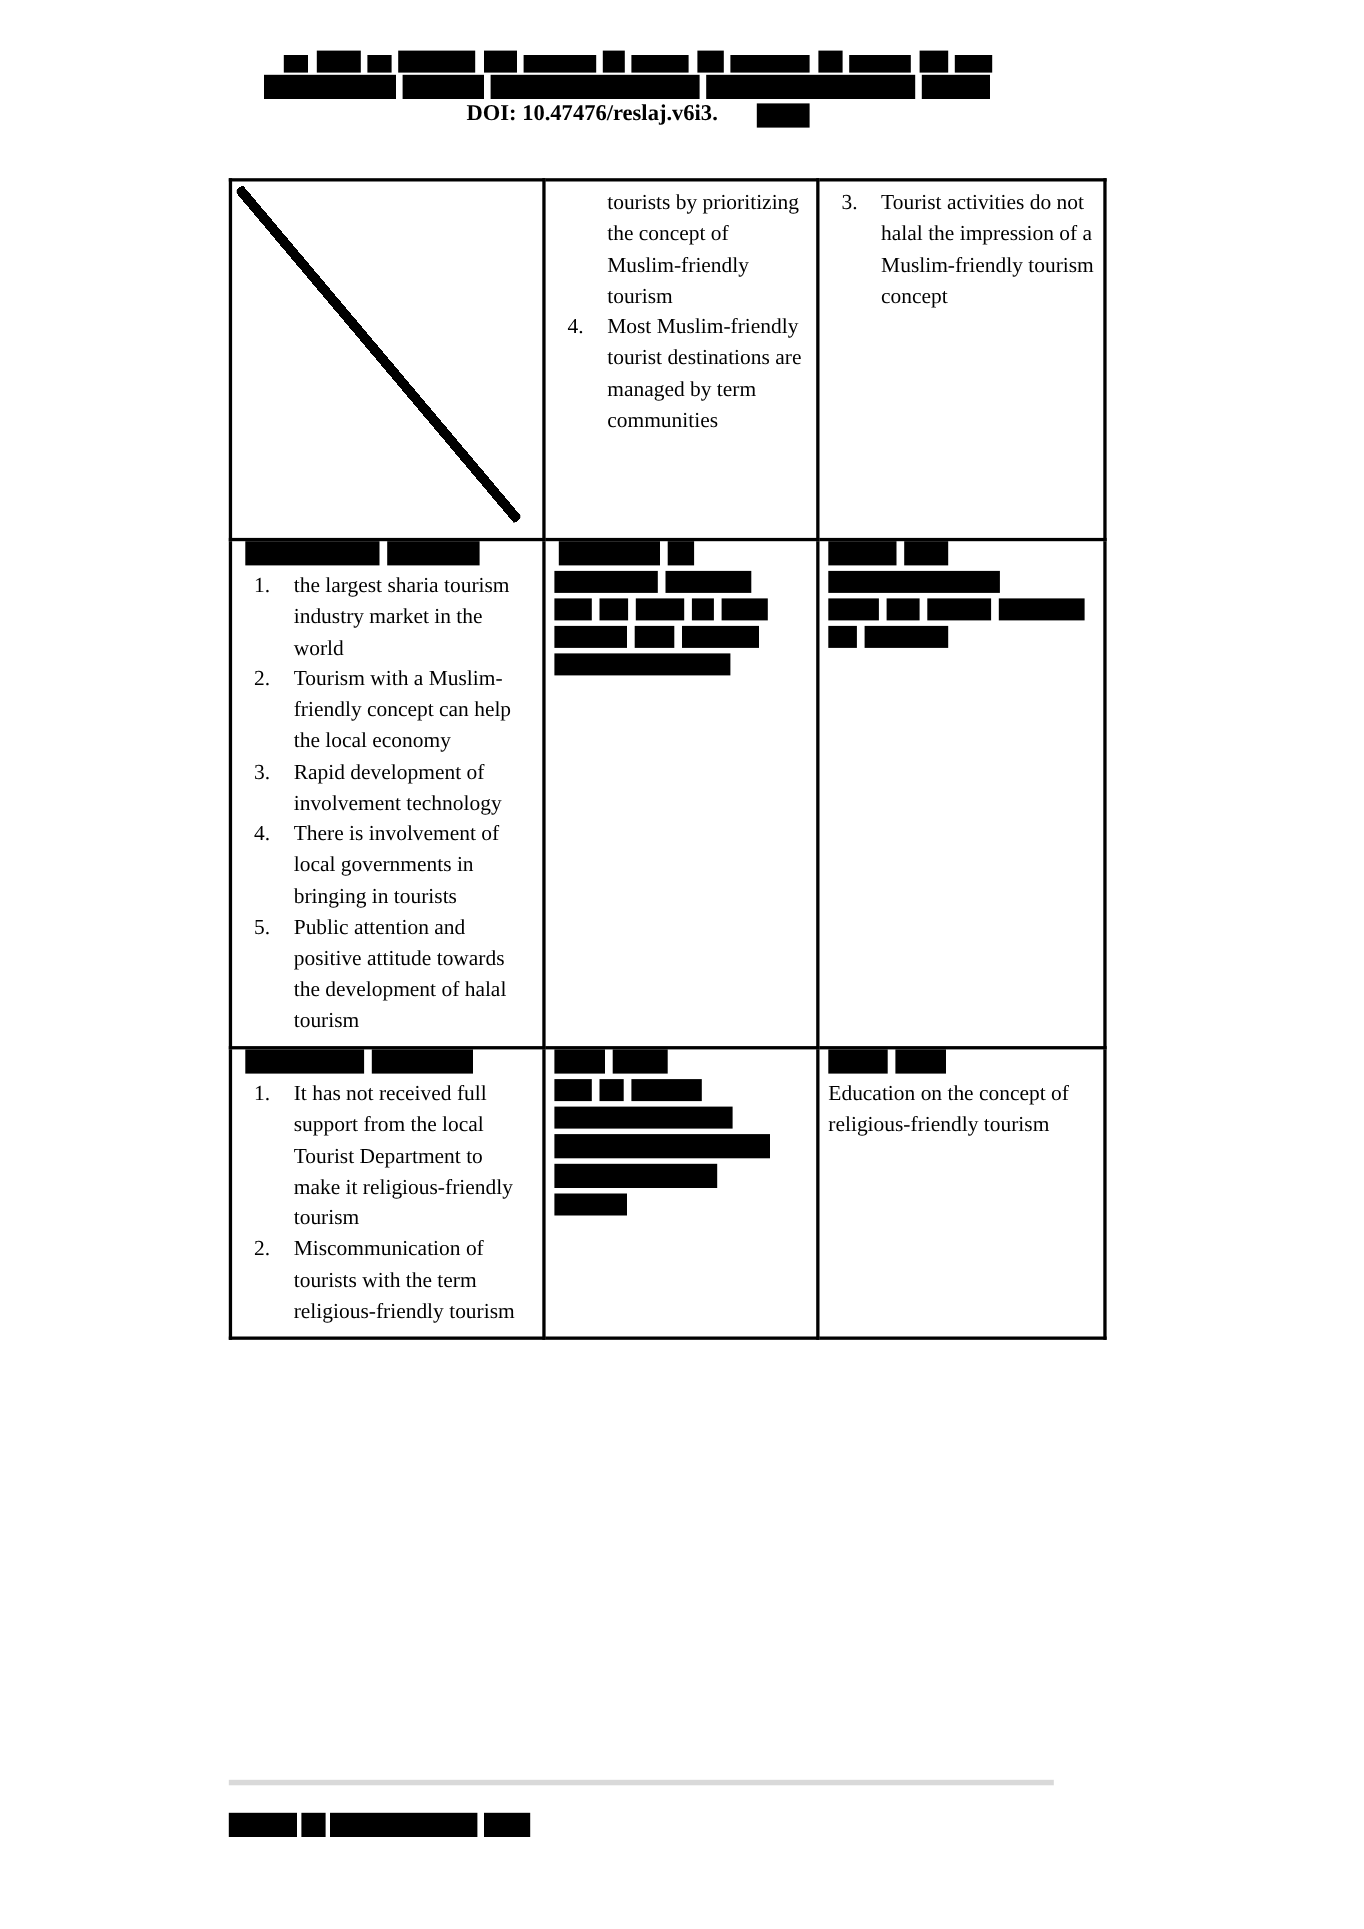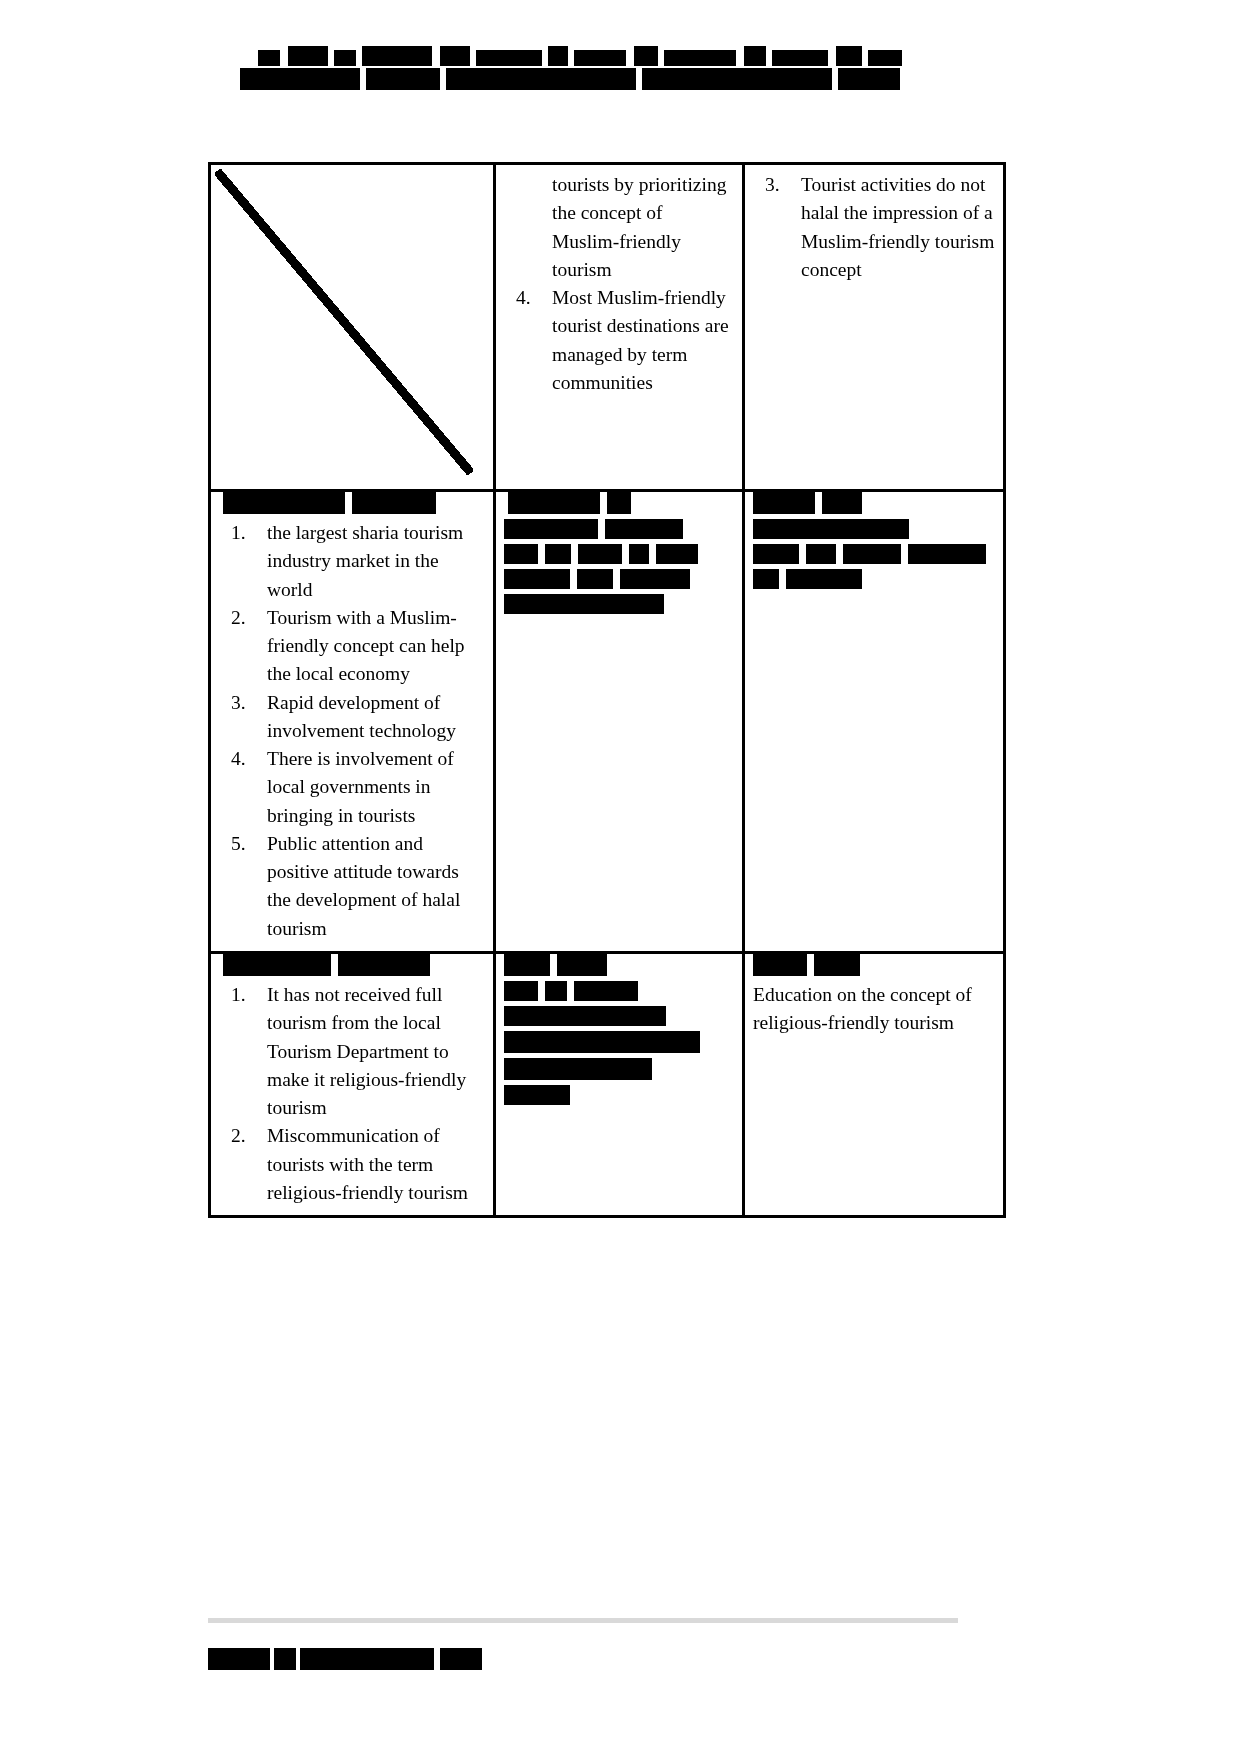--- a/index.html
+++ b/index.html
@@ -107,20 +107,24 @@
       <span class="redact" style="left:868px;top:4px;width:34px;height:16px;"></span>
 
       <span class="redact" style="left:240px;top:22px;width:120px;height:22px;"></span>
       <span class="redact" style="left:366px;top:22px;width:74px;height:22px;"></span>
       <span class="redact" style="left:446px;top:22px;width:190px;height:22px;"></span>
       <span class="redact" style="left:642px;top:22px;width:190px;height:22px;"></span>
       <span class="redact" style="left:838px;top:22px;width:62px;height:22px;"></span>
     </div>
 
 
+    <div class="hdr-doi-row">
+      <span class="doi-text">DOI: 10.47476/reslaj.v6i3.</span>
+      <span class="doi-redact"></span>
+    </div>
   </div>
 
   <table class="swot">
     <tbody>
 
       <tr>
         <td class="c1 diagcell">
           <div class="diag">
             <svg width="258" height="306" viewBox="0 0 258 306" aria-hidden="true">
               <line x1="2" y1="2" x2="256" y2="304" stroke="#000" stroke-width="9" shape-rendering="crispEdges"></line>
@@ -239,21 +243,21 @@
         <td class="c1">
           <div class="hdr-redact-band">
             <div class="blkrow" style="padding-left:12px;">
               <span style="width:108px;height:22px;"></span>
               <span style="width:92px;height:22px;"></span>
             </div>
           </div>
           <ol class="num">
             <li>
               <span class="n">1.</span>
-              <span>It has not received full tourism from the local Tourism Department to make it religious-friendly tourism</span>
+              <span>It has not received full support from the local Tourist Department to make it religious-friendly tourism</span>
             </li>
             <li>
               <span class="n">2.</span>
               <span>Miscommunication of tourists with the term religious-friendly tourism</span>
             </li>
           </ol>
         </td>
 
         <td class="c2">
           <div class="hdr-redact-band">

